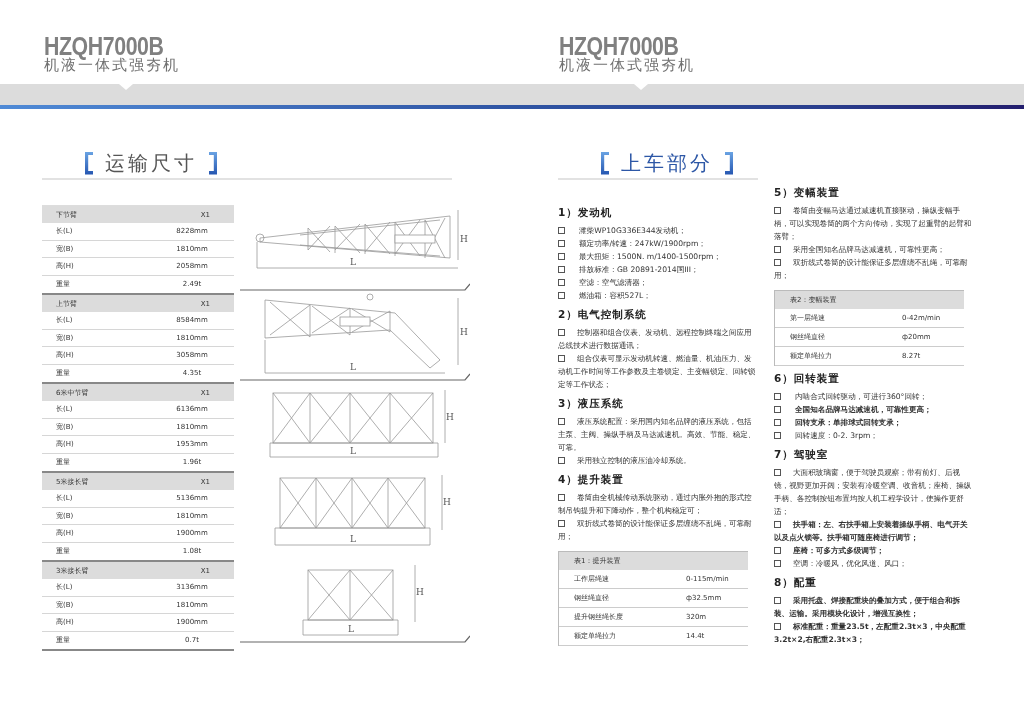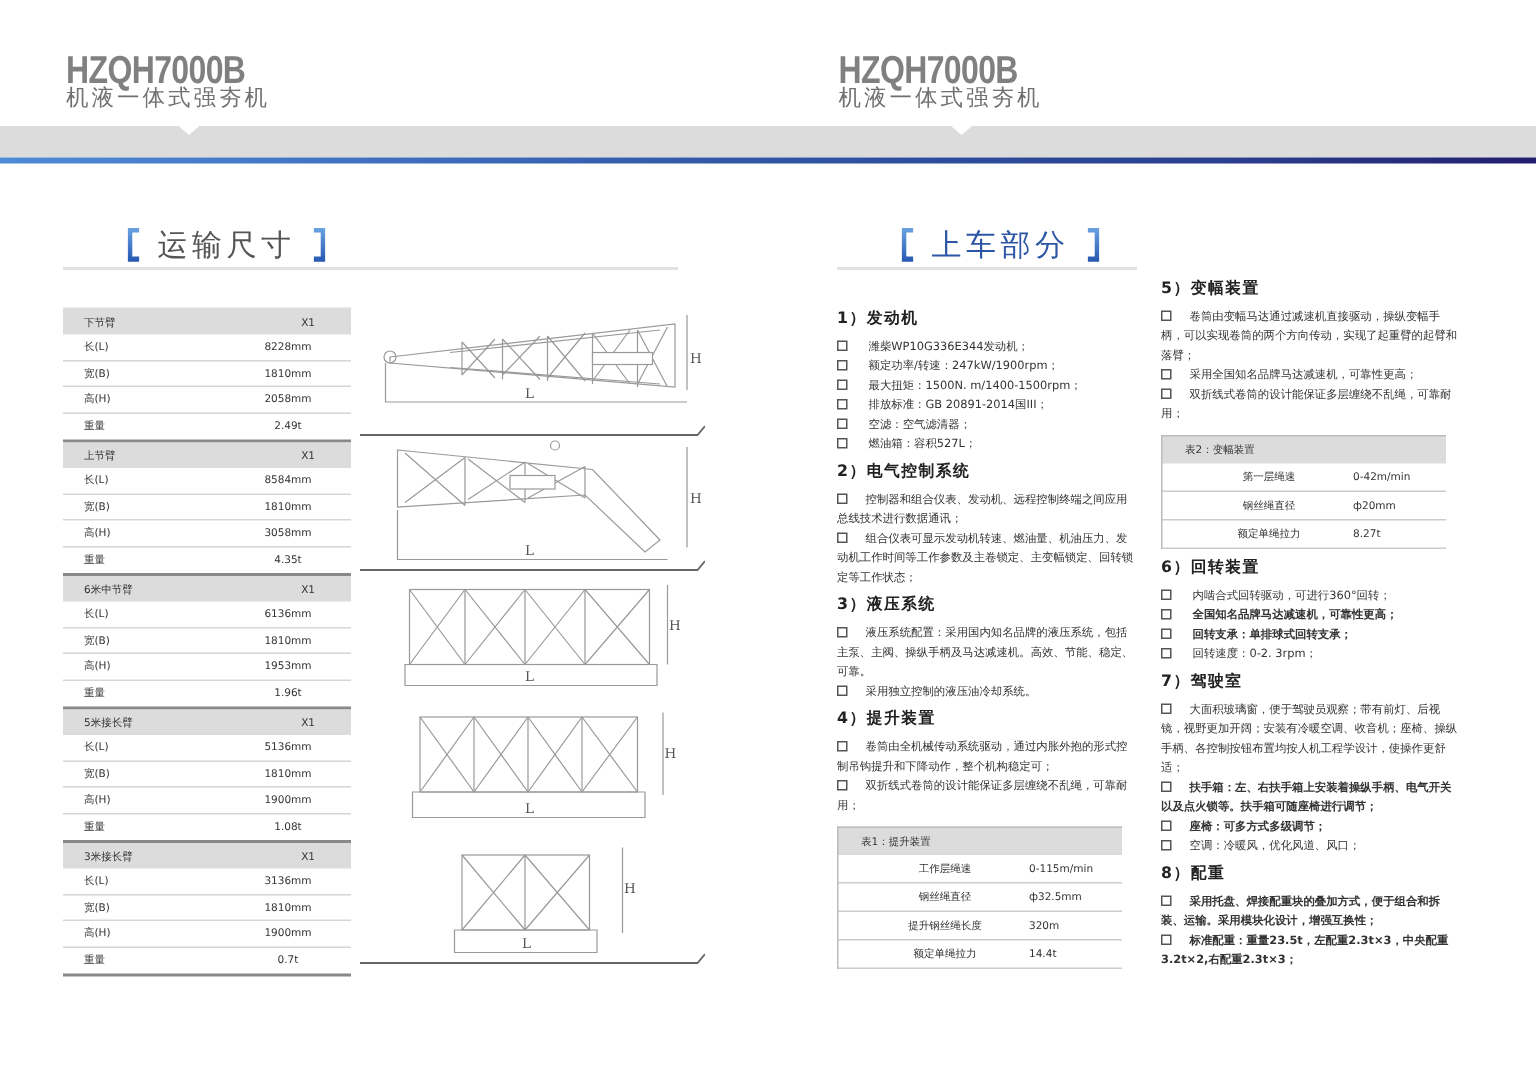--- a/index.html
+++ b/index.html
@@ -53,21 +53,21 @@
   .col { position: absolute; font-size: 7.6px; line-height: 13px; color: #333; }
   .col1 { left: 46px; top: 200px; width: 200px; }
   .col2 { left: 262px; top: 180px; width: 200px; }
   .sub-h { font-size: 10.5px; font-weight: bold; color: #222; margin: 6px 0 5px 0; letter-spacing: 1px; }
   .item { display: flex; }
   .cb { display: inline-block; width: 7px; height: 7px; border: 1px solid #555; margin: 3px 14px 0 0; flex: 0 0 auto; }
   .para { text-indent: 0; }
   .para .cb { margin-right: 12px; vertical-align: -1px; margin-top: 0; }
   .bold { font-weight: bold; }
 
-  .ttable { margin: 8px 0 6px 0; width: 190px; position: relative; text-align: center; }
+  .ttable { margin: 8px 0 6px 0; width: 190px; position: relative; }
   .tt-head { height: 19px; background: #dcdcdc; display: flex; align-items: center; padding-left: 16px; font-size: 7px; border-top: 1px solid #bbb; }
   .tt-row { display: flex; height: 19px; align-items: center; font-size: 7px; border-bottom: 1px solid #ccc; padding-left: 16px; }
   .tt-row .k { width: 112px; }
   .tt-edge { position: absolute; left: 0; top: 0; width: 6px; height: 100%; border-left: 1px solid #bbb; }
 </style>
 </head>
 <body>
 
 <div class="page left">
   <div class="model">HZQH7000B</div>

